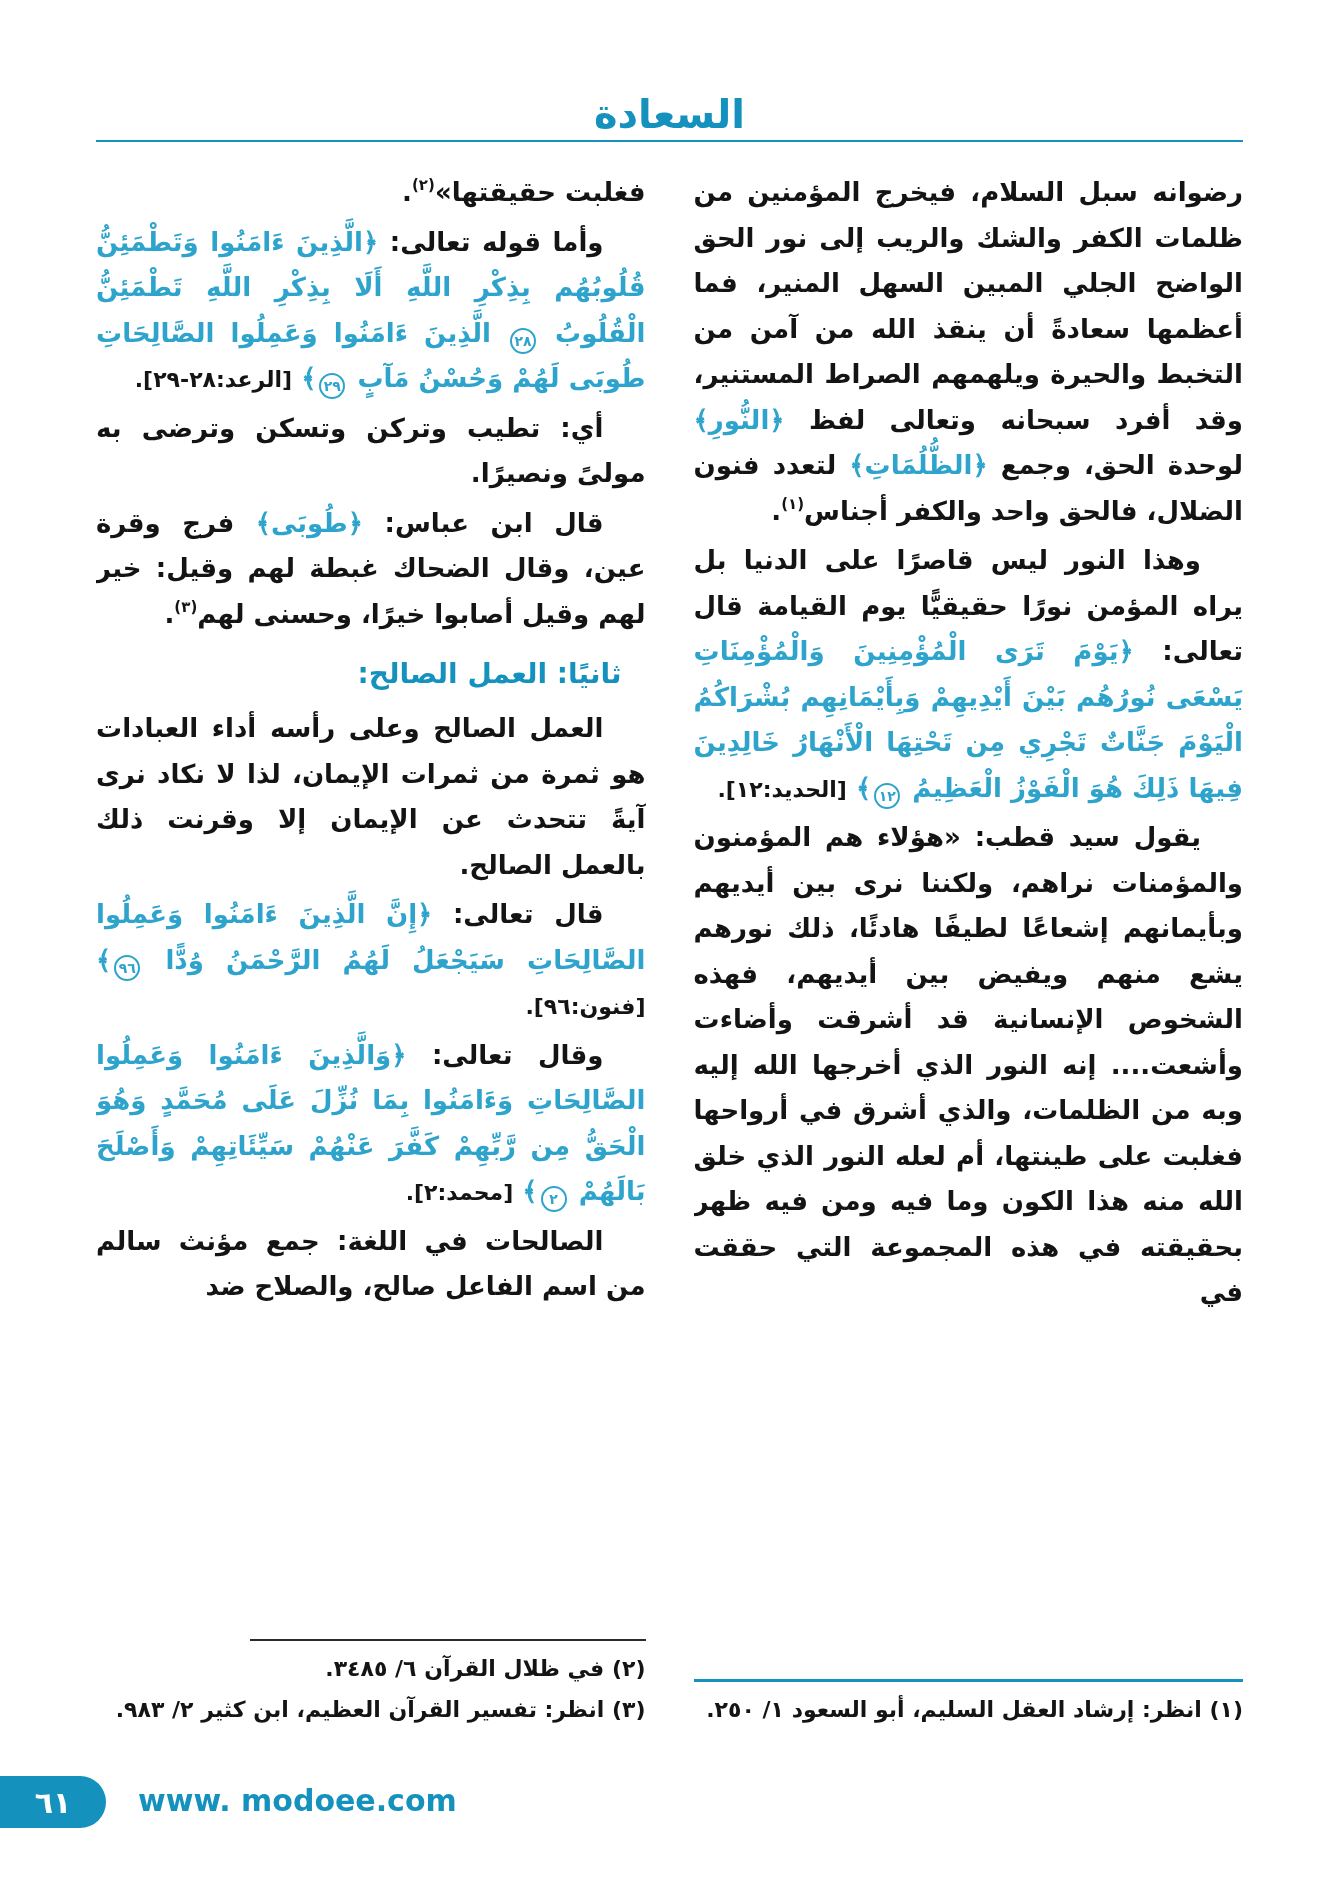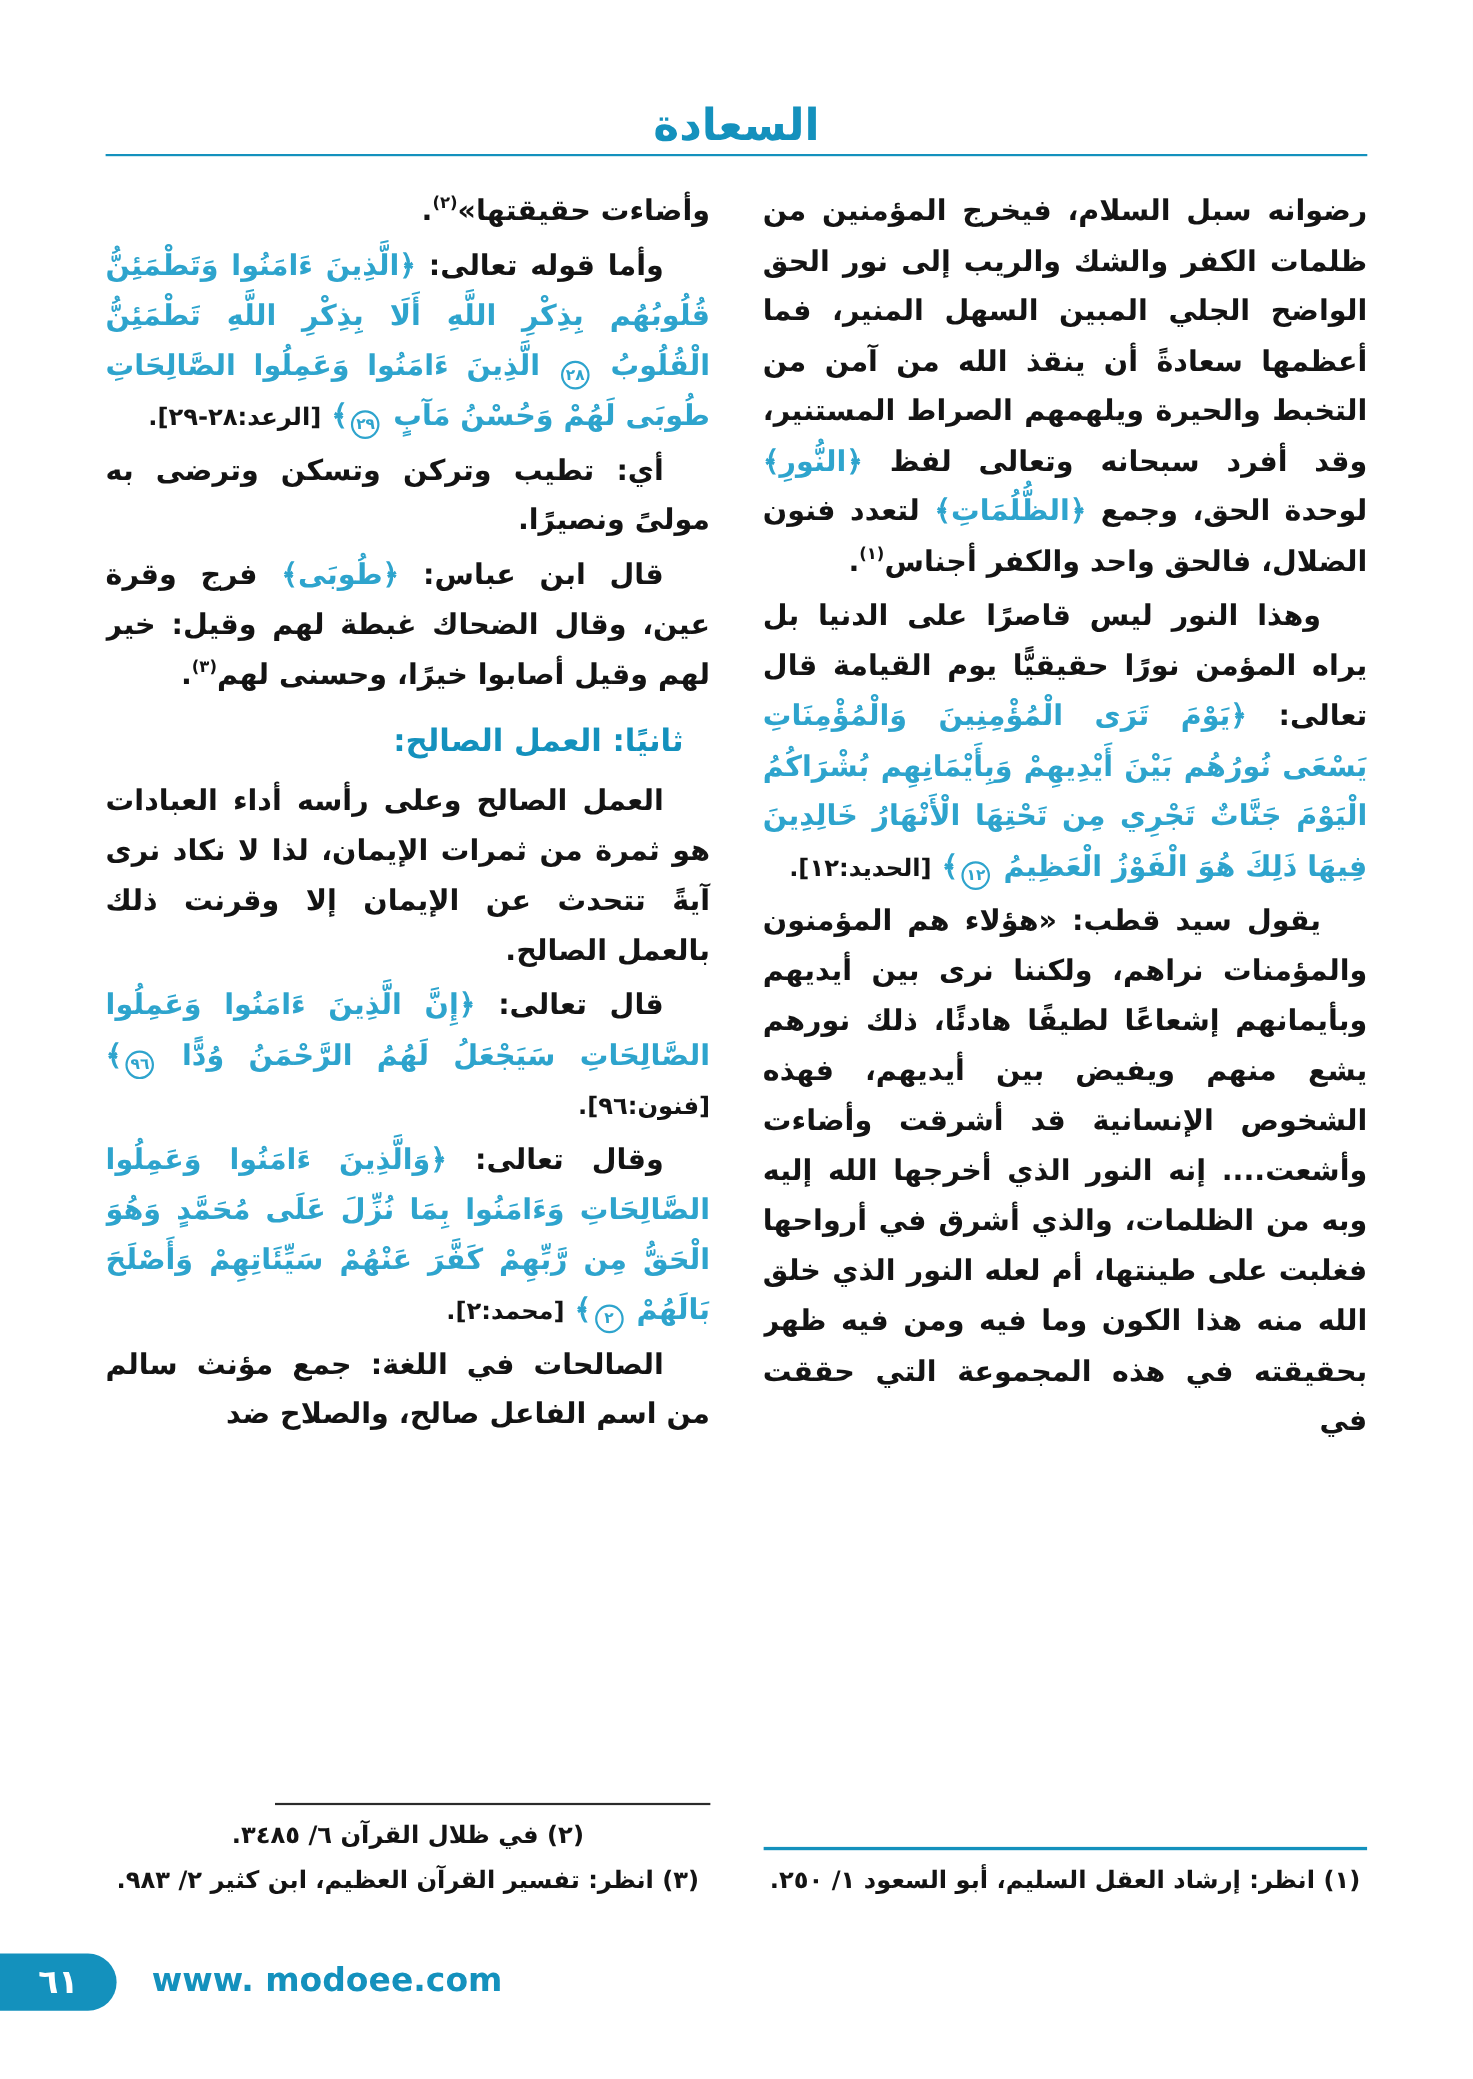--- a/index.html
+++ b/index.html
@@ -87,21 +87,21 @@
   
   .fnsep { border-top: 3px solid var(--teal); margin-bottom: 10px; }
   .fnsep-full { width: 100%; }
   .fnsep-short { width: 72%; border-top-color: #2b2b2b; border-top-width: 2px; }
   .fn {
     font-size: 22px;
     font-weight: bold;
     color: var(--ink);
     line-height: 1.65;
     margin: 0 0 4px;
-    text-align: center;
+    text-align: right;
     text-indent: 0;
   }
   
   .pagenum-badge {
     position: absolute;
     left: 0; bottom: 62px;
     width: 106px; height: 52px;
     background: var(--teal);
     border-radius: 0 26px 26px 0;
     display: flex; align-items: center; justify-content: center;
@@ -138,21 +138,21 @@
       <div class="fnblock">
         <div class="fnsep fnsep-full"></div>
         <div>
             <p class="fn"><span class="seg-t">(١) انظر: إرشاد العقل السليم، أبو السعود ١/ ٢٥٠.</span></p>
           </div>
       </div>
     </section>
 
     <section class="col">
       <div class="col-text">
-          <p class="para flush"><span class="seg-t">وأضاءت حقيقتها»</span><span class="seg-sup">(٢)</span><span class="seg-t">.</span></p>
+          <p class="para flush"><span class="seg-t">فغلبت حقيقتها»</span><span class="seg-sup">(٢)</span><span class="seg-t">.</span></p>
           <p class="para"><span class="seg-t">وأما قوله تعالى: </span><span class="seg-q">﴿الَّذِينَ ءَامَنُوا وَتَطْمَئِنُّ قُلُوبُهُم بِذِكْرِ اللَّهِ أَلَا بِذِكْرِ اللَّهِ تَطْمَئِنُّ الْقُلُوبُ </span><span class="seg-aya">٢٨</span><span class="seg-q"> الَّذِينَ ءَامَنُوا وَعَمِلُوا الصَّالِحَاتِ طُوبَى لَهُمْ وَحُسْنُ مَآبٍ </span><span class="seg-aya">٢٩</span><span class="seg-q">﴾</span><span class="seg-t"> </span><span class="seg-ref">[الرعد:٢٨-٢٩].</span></p>
           <p class="para"><span class="seg-t">أي: تطيب وتركن وتسكن وترضى به مولىً ونصيرًا.</span></p>
           <p class="para"><span class="seg-t">قال ابن عباس: </span><span class="seg-q">﴿طُوبَى﴾</span><span class="seg-t"> فرج وقرة عين، وقال الضحاك غبطة لهم وقيل: خير لهم وقيل أصابوا خيرًا، وحسنى لهم</span><span class="seg-sup">(٣)</span><span class="seg-t">.</span></p>
           <p class="para heading"><span class="seg-t">ثانيًا: العمل الصالح:</span></p>
           <p class="para"><span class="seg-t">العمل الصالح وعلى رأسه أداء العبادات هو ثمرة من ثمرات الإيمان، لذا لا نكاد نرى آيةً تتحدث عن الإيمان إلا وقرنت ذلك بالعمل الصالح.</span></p>
           <p class="para"><span class="seg-t">قال تعالى: </span><span class="seg-q">﴿إِنَّ الَّذِينَ ءَامَنُوا وَعَمِلُوا الصَّالِحَاتِ سَيَجْعَلُ لَهُمُ الرَّحْمَنُ وُدًّا </span><span class="seg-aya">٩٦</span><span class="seg-q">﴾</span><span class="seg-t"> </span><span class="seg-ref">[فنون:٩٦].</span></p>
           <p class="para"><span class="seg-t">وقال تعالى: </span><span class="seg-q">﴿وَالَّذِينَ ءَامَنُوا وَعَمِلُوا الصَّالِحَاتِ وَءَامَنُوا بِمَا نُزِّلَ عَلَى مُحَمَّدٍ وَهُوَ الْحَقُّ مِن رَّبِّهِمْ كَفَّرَ عَنْهُمْ سَيِّئَاتِهِمْ وَأَصْلَحَ بَالَهُمْ </span><span class="seg-aya">٢</span><span class="seg-q">﴾</span><span class="seg-t"> </span><span class="seg-ref">[محمد:٢].</span></p>
           <p class="para"><span class="seg-t">الصالحات في اللغة: جمع مؤنث سالم من اسم الفاعل صالح، والصلاح ضد</span></p>
         </div>
       <div class="fnblock">

